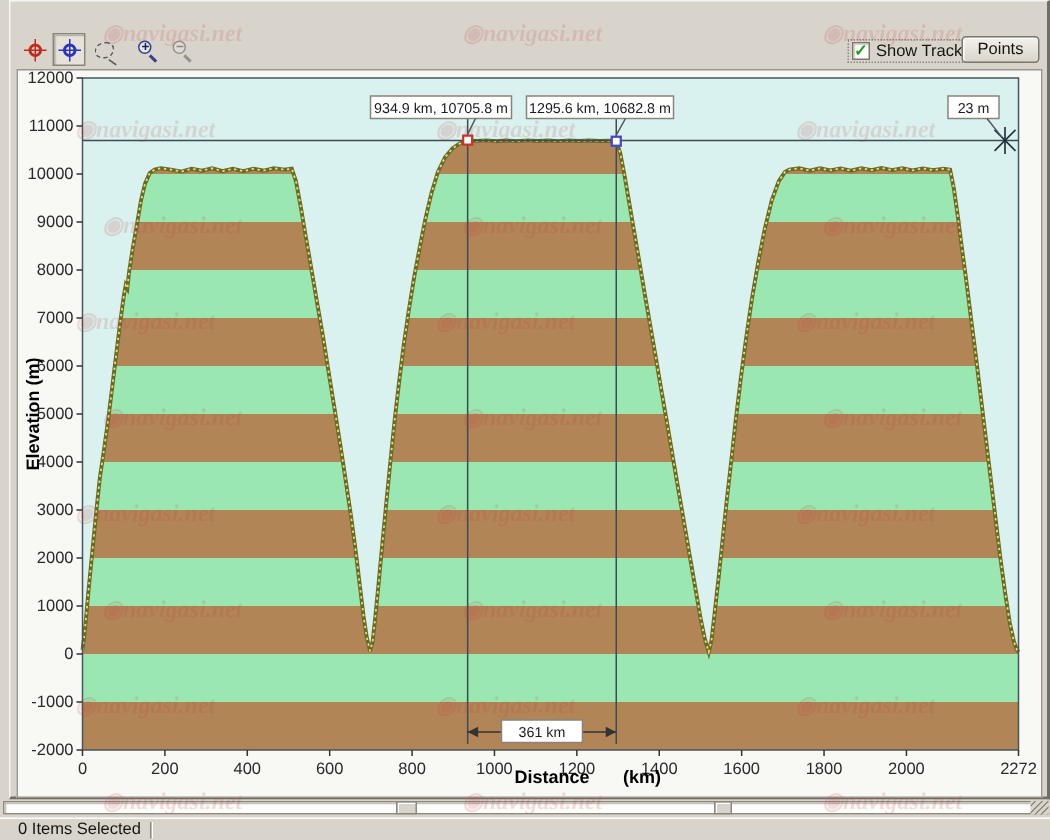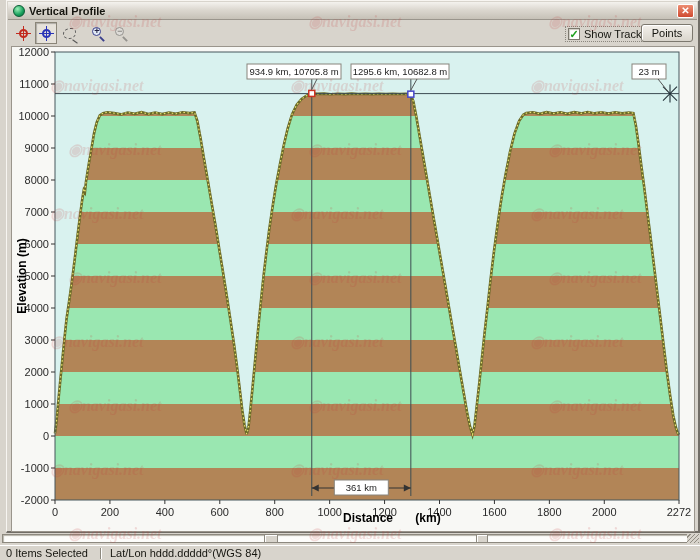--- a/index.html
+++ b/index.html
@@ -78,21 +78,21 @@
                   background:#d8d4cc; z-index:5; }
   #strip-track { position:absolute; left:2px; top:1px; width:696px; height:9px; background:#fdfdfb;
                  border:1px solid #8d8densed; border:1px solid #8d897f; box-shadow:inset 1px 1px 1px #b9b5ab; }
   .strip-box { position:absolute; top:1px; height:9px; background:#d8d4cc;
                border:1px solid #8d897f; box-shadow:inset 1px 1px 0 #fff; }
   #resize-grip { position:absolute; right:1px; top:1px; width:12px; height:9px;
                  background:repeating-linear-gradient(135deg,#d8d4cc 0 2px,#918d83 2px 3px); }
   #status-bar { position:absolute; left:0; top:545px; width:700px; height:15px;
                 background:#d8d4cc; border-top:1px solid #fff; z-index:5;
                 display:flex; align-items:center; font-size:11px; color:#15150f; }
-  #status-items { padding-left:6px; width:100px; }
+  #status-items { padding-left:6px; width:100px;text-align:center; }
   .status-sep { width:2px; height:11px; border-left:1px solid #8d897f; border-right:1px solid #fff;
                 margin-right:8px; }
   #status-latlon { }
 </style>
 </head>
 <body>
 
 <div id="watermarks">
     <div class="wm" style="left: 68px; top: 12px;">◉navigasi.net</div>
     <div class="wm" style="left: 308px; top: 12px;">◉navigasi.net</div>
@@ -118,27 +118,20 @@
     <div class="wm" style="left: 50px; top: 460px;">◉navigasi.net</div>
     <div class="wm" style="left: 290px; top: 460px;">◉navigasi.net</div>
     <div class="wm" style="left: 530px; top: 460px;">◉navigasi.net</div>
     <div class="wm" style="left: 68px; top: 524px;">◉navigasi.net</div>
     <div class="wm" style="left: 308px; top: 524px;">◉navigasi.net</div>
     <div class="wm" style="left: 548px; top: 524px;">◉navigasi.net</div>
   </div>
 
 <div id="dialog">
 
-  <div id="titlebar">
-    <div id="app-icon"></div>
-    <div id="window-title">Vertical Profile</div>
-    <div id="titlebar-close">
-      <span>✕</span>
-    </div>
-  </div>
 
   <div id="toolbar">
     <div class="tbtn">
       <div class="tgt red">
         <div class="h"></div>
           <div class="v"></div>
           <div class="ring"></div>
       </div>
     </div>
     <div class="tbtn pressed">
@@ -289,14 +282,13 @@
 <div id="bottom-strip">
   <div id="strip-track"></div>
   <div class="strip-box" style="left:264px;width:14px;"></div>
   <div class="strip-box" style="left:476px;width:12px;"></div>
   <div id="resize-grip"></div>
 </div>
 
 <div id="status-bar">
   <div id="status-items">0 Items Selected</div>
   <div class="status-sep"></div>
-  <div id="status-latlon">Lat/Lon hddd.ddddd°(WGS 84)</div>
 </div>
 
 </body></html>

